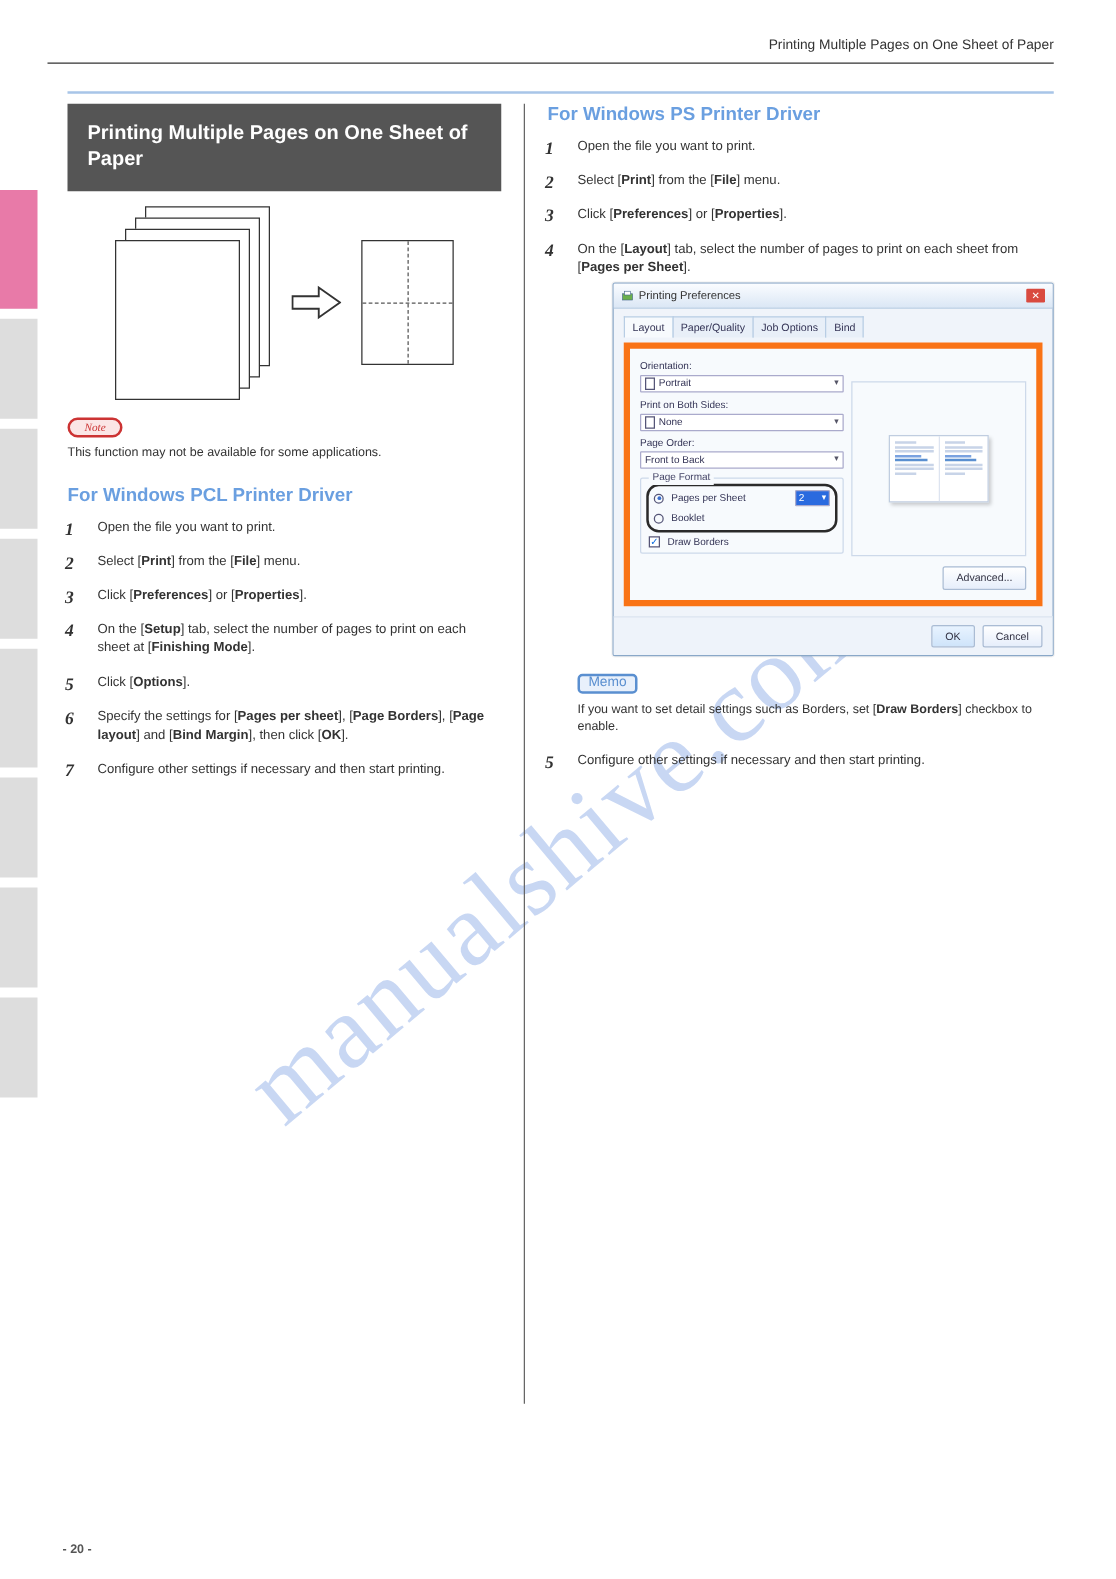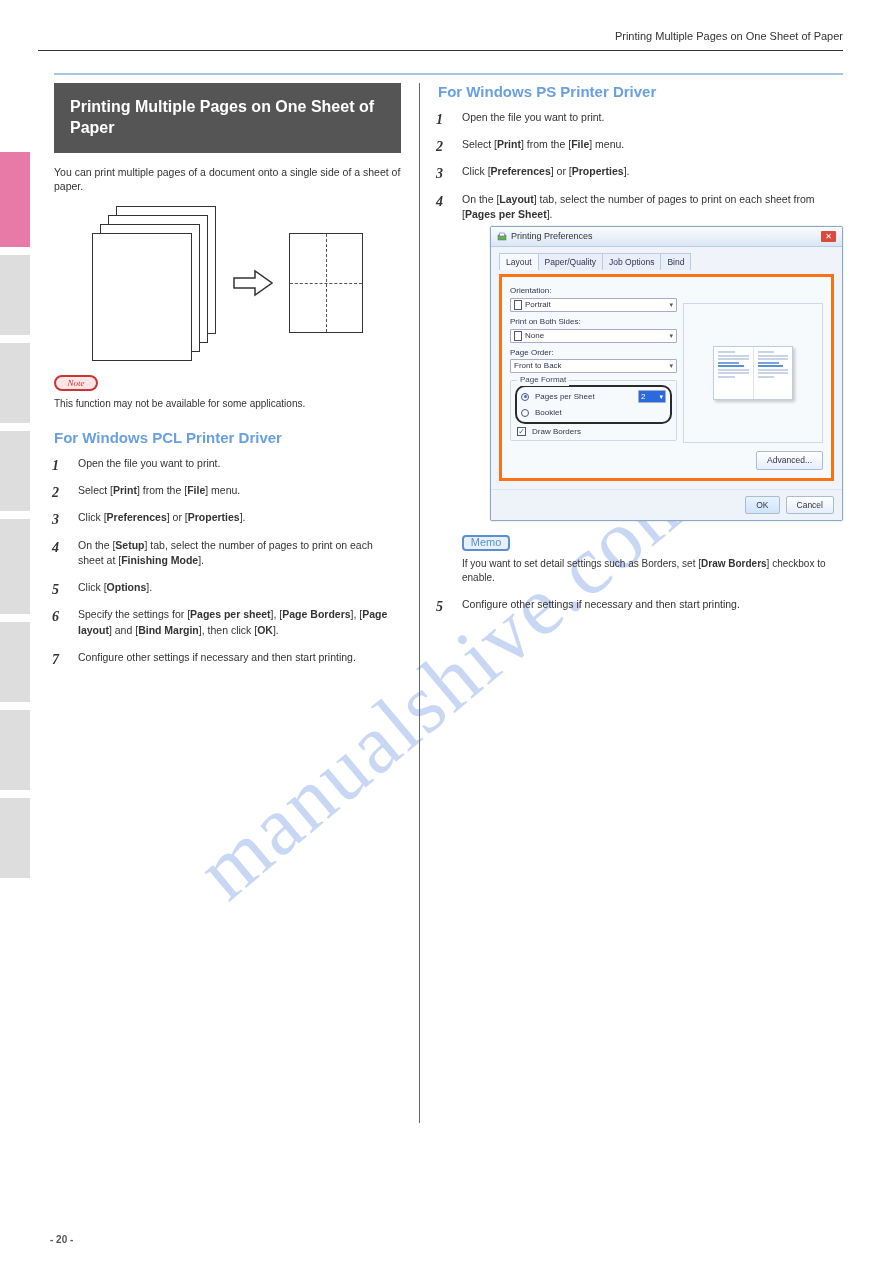--- a/index.html
+++ b/index.html
@@ -248,21 +248,21 @@
     padding: 2px 6px;
     font-size: 8.5px;
     color: #335;
     margin-right: -1px;
   }
   .dlg-tab.active {
     background: #f7fafd;
     font-weight: normal;
   }
   .dlg-panel {
-    border: 3px solid #f97316;
+    border: 5px solid #f97316;
     background: #f7fafd;
     padding: 8px;
     display: flex;
     gap: 6px;
   }
   .dlg-left {
     flex: 1;
     display: flex;
     flex-direction: column;
     gap: 4px;
@@ -439,21 +439,20 @@
   <div class="page-header">Printing Multiple Pages on One Sheet of Paper</div>
   <hr class="hr-top">
   <div class="blue-rule"></div>
 
   <div class="columns">
 
     <div class="col col-left">
       <div class="section-head">
         <h2>Printing Multiple Pages on One Sheet of Paper</h2>
       </div>
-      <p class="desc">You can print multiple pages of a document onto a single side of a sheet of paper.</p>
 
       <div class="diagram">
         <div class="stack">
           <div class="sheet s1"></div>
           <div class="sheet s2"></div>
           <div class="sheet s3"></div>
           <div class="sheet s4"></div>
         </div>
         <svg class="arrow-svg" viewBox="0 0 40 28">
           <path d="M1 9 H22 V2 L39 14 L22 26 V19 H1 Z" fill="#fff" stroke="#333" stroke-width="1.5"></path>

